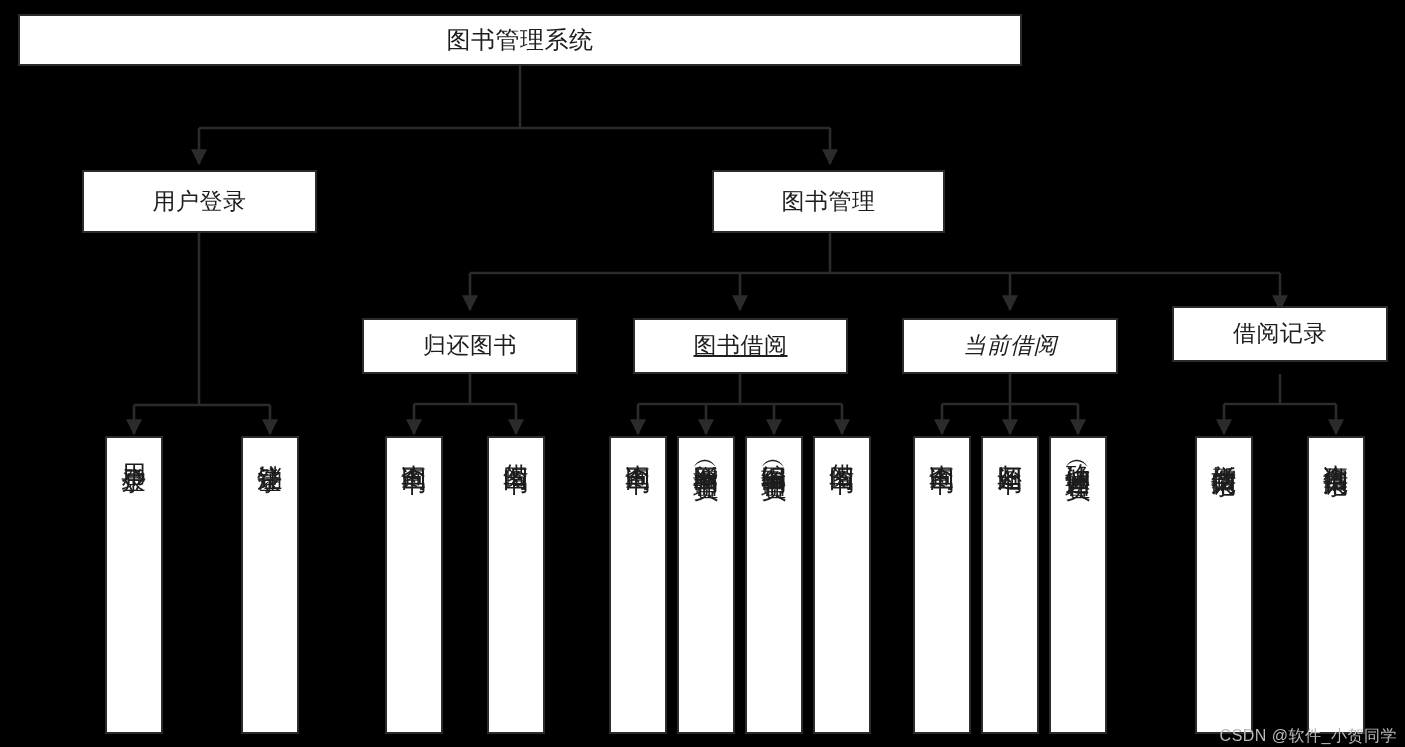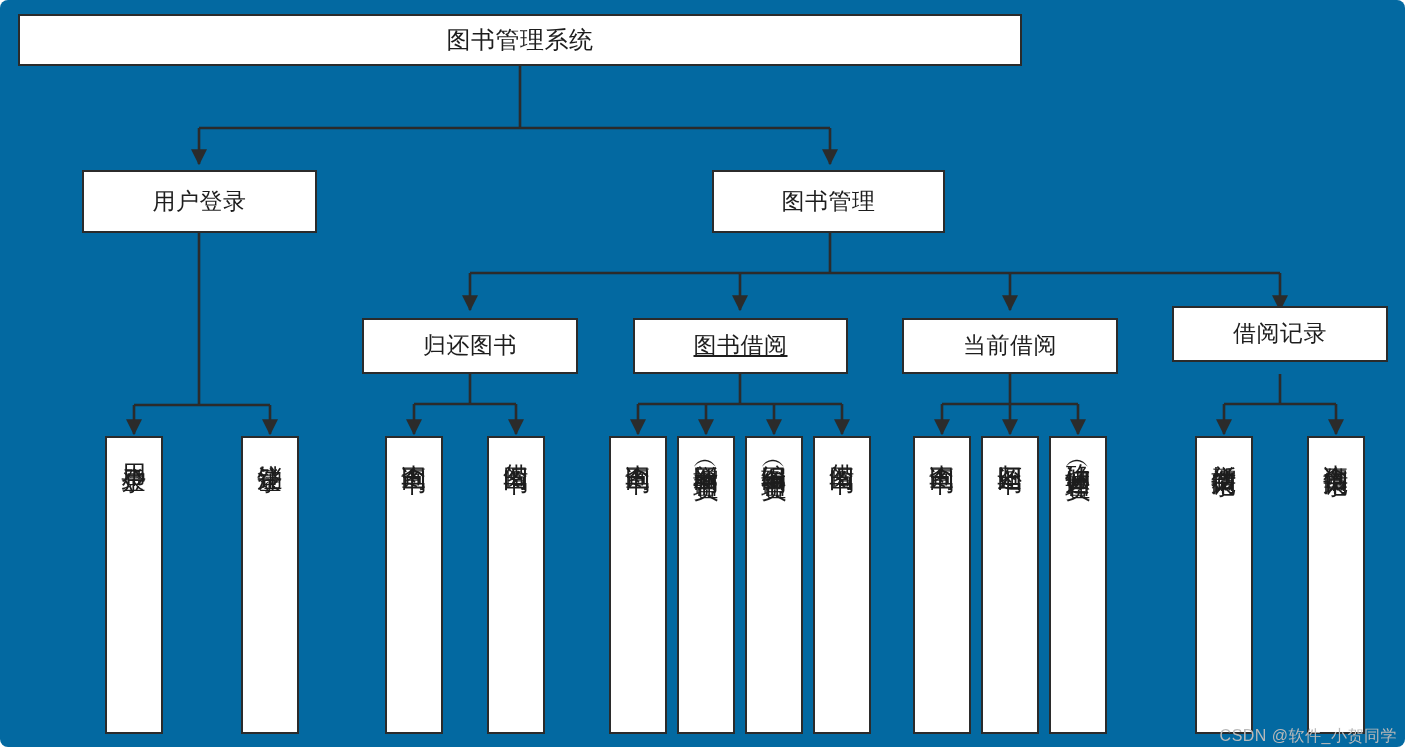--- a/index.html
+++ b/index.html
@@ -7,23 +7,22 @@
     padding: 0;
     background: #ffffff;
   }
   body {
     font-family: "Liberation Sans", "DejaVu Sans", sans-serif;
   }
   #canvas {
     position: relative;
     width: 1405px;
     height: 747px;
-    background: #0369a1;
+    background: #000000;
     overflow: hidden;
-    border-radius: 8px;
   }
   svg.wires {
     position: absolute;
     left: 0;
     top: 0;
     width: 1405px;
     height: 747px;
     pointer-events: none;
   }
   .node {
@@ -141,21 +140,21 @@
   <div class="node h" style="left:712px; top:170px; width:233px; height:63px;">
     <span class="lbl">图书管理</span>
   </div>
 
   <div class="node h" style="left:362px; top:318px; width:216px; height:56px;">
     <span class="lbl">归还图书</span>
   </div>
   <div class="node h" style="left:633px; top:318px; width:215px; height:56px;text-decoration:underline;">
     <span class="lbl">图书借阅</span>
   </div>
-  <div class="node h" style="left:902px; top:318px; width:216px; height:56px;">
+  <div class="node h" style="left:902px; top:318px; width:216px; height:56px;font-style:italic;">
     <span class="lbl">当前借阅</span>
   </div>
   <div class="node h" style="left:1172px; top:306px; width:216px; height:56px;">
     <span class="lbl">借阅记录</span>
   </div>
 
   <div class="node v" style="left:105px; top:436px; width:58px; height:298px;">
     <span class="lbl">用户登录</span>
   </div>
   <div class="node v" style="left:241px; top:436px; width:58px; height:298px;">

